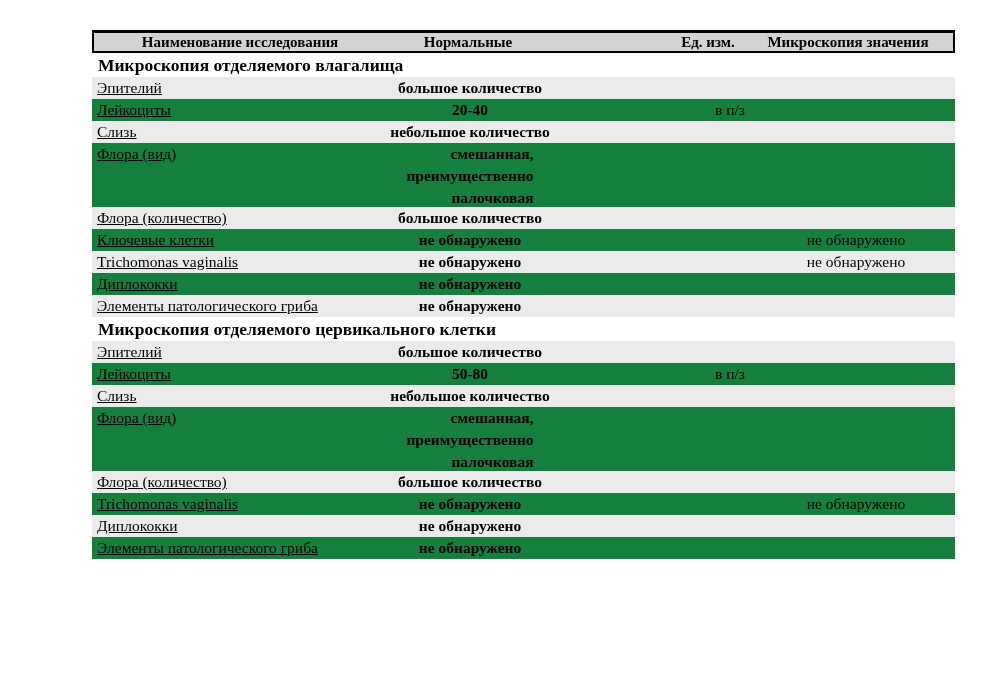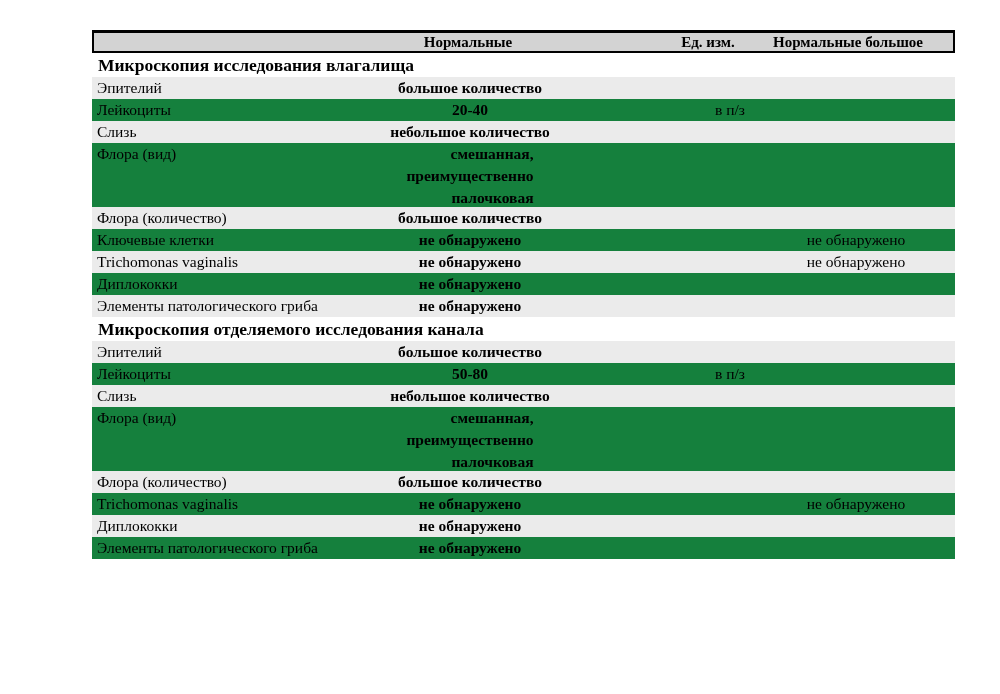--- a/index.html
+++ b/index.html
@@ -22,40 +22,41 @@
   .th3{left:614px;}
   .th4{left:754px;}
   .section-title{
     height:24px;line-height:24px;font-weight:bold;font-size:17.5px;
     padding-left:6px;white-space:nowrap;background:#fff;
   }
   .row{position:relative;height:22px;font-size:15.5px;background:#15803d;}
   .row.gray{background:#ebebeb;}
   .row.tall{height:64px;}
   .c{position:absolute;top:0;line-height:22px;white-space:nowrap;}
-  .c-name{left:5px;}
+  .c-name{left:5px;text-decoration:underline;}
   .c-result{
     left:378px;transform:translateX(-50%);font-weight:bold;
     white-space:pre-line;text-align:right;width:max-content;
   }
   .c-unit{left:618px;transform:translateX(-50%);margin-left:20px;}
   .c-norm{left:764px;transform:translateX(-50%);}
 </style>
 </head>
 <body>
 
 <div class="table">
 
   <div class="thead">
+    <div class="th th1">Наименование исследования</div>
     <div class="th th2">Нормальные</div>
     <div class="th th3">Ед. изм.</div>
-    <div class="th th4">Нормальные большое</div>
+    <div class="th th4">Микроскопия значения</div>
   </div>
 
-  <div class="section-title">Микроскопия исследования влагалища</div>
+  <div class="section-title">Микроскопия отделяемого влагалища</div>
 
   <div class="row gray">
     <span class="c c-name">Эпителий</span>
     <span class="c c-result">большое количество</span>
     <span class="c c-unit"></span>
     <span class="c c-norm"></span>
   </div>
   <div class="row">
     <span class="c c-name">Лейкоциты</span>
     <span class="c c-result">20-40</span>
@@ -100,21 +101,21 @@
     <span class="c c-unit"></span>
     <span class="c c-norm"></span>
   </div>
   <div class="row gray">
     <span class="c c-name">Элементы патологического гриба</span>
     <span class="c c-result">не обнаружено</span>
     <span class="c c-unit"></span>
     <span class="c c-norm"></span>
   </div>
 
-  <div class="section-title">Микроскопия отделяемого исследования канала</div>
+  <div class="section-title">Микроскопия отделяемого цервикального клетки</div>
 
   <div class="row gray">
     <span class="c c-name">Эпителий</span>
     <span class="c c-result">большое количество</span>
     <span class="c c-unit"></span>
     <span class="c c-norm"></span>
   </div>
   <div class="row">
     <span class="c c-name">Лейкоциты</span>
     <span class="c c-result">50-80</span>

